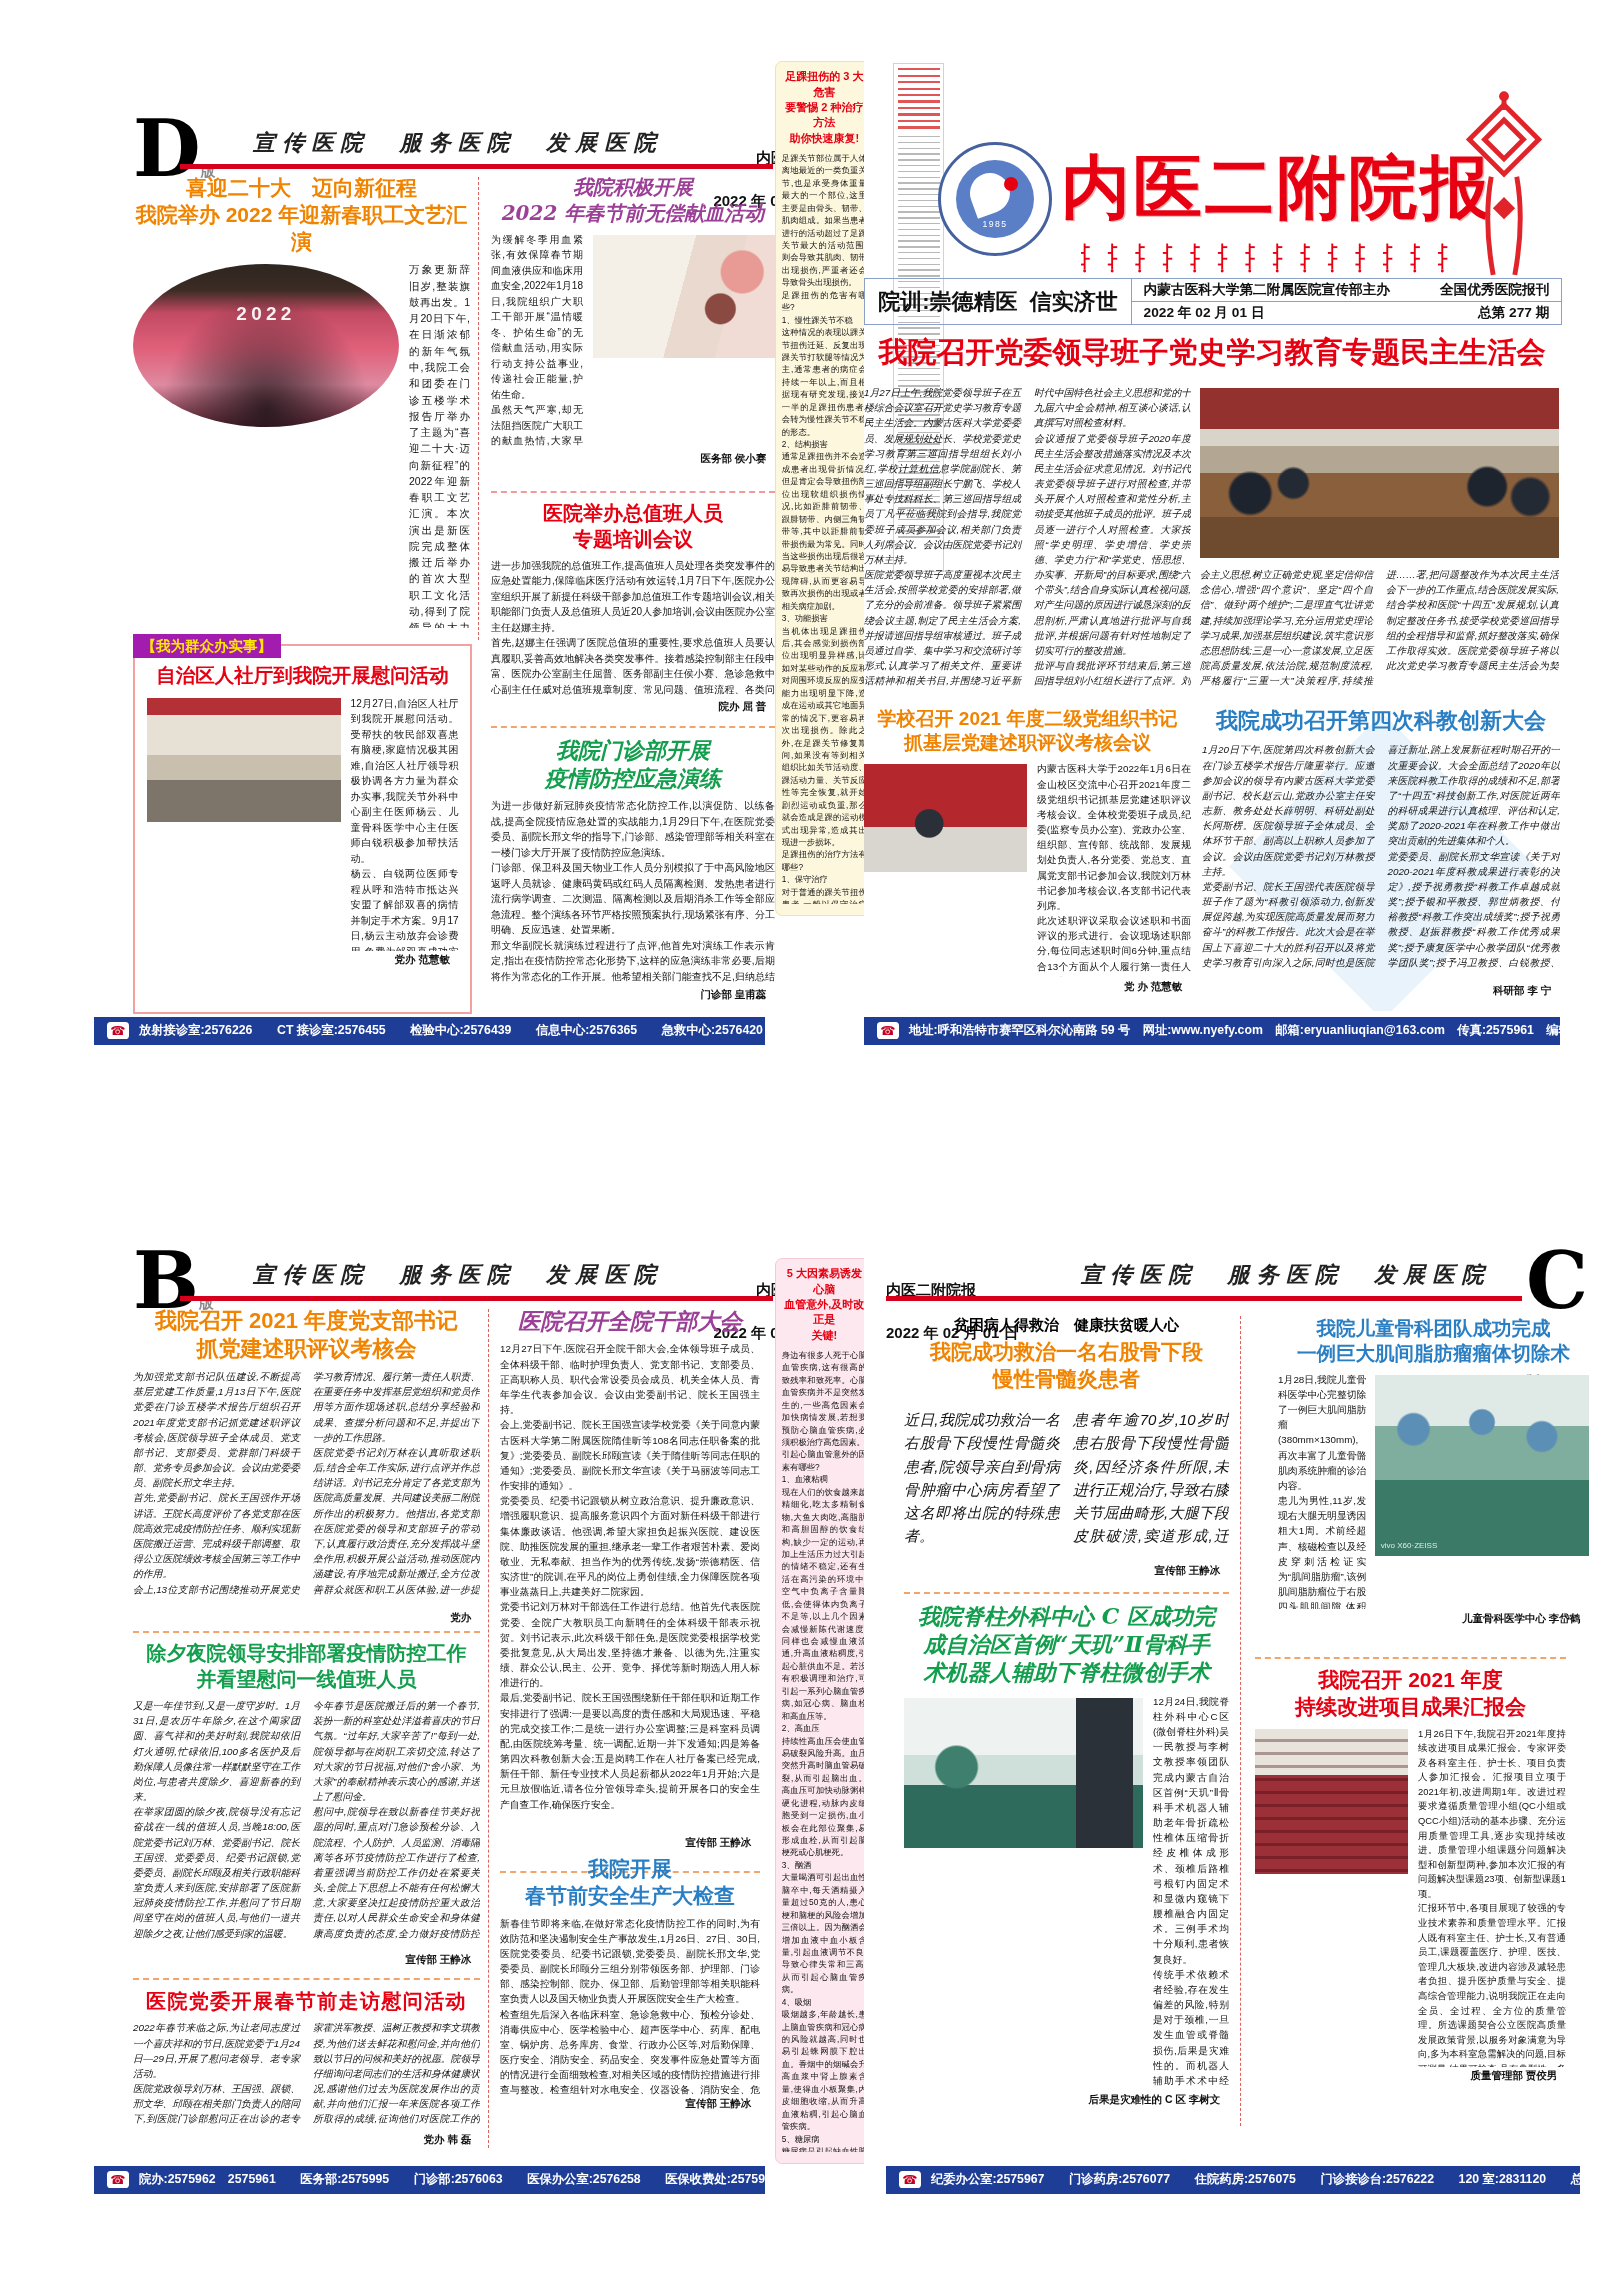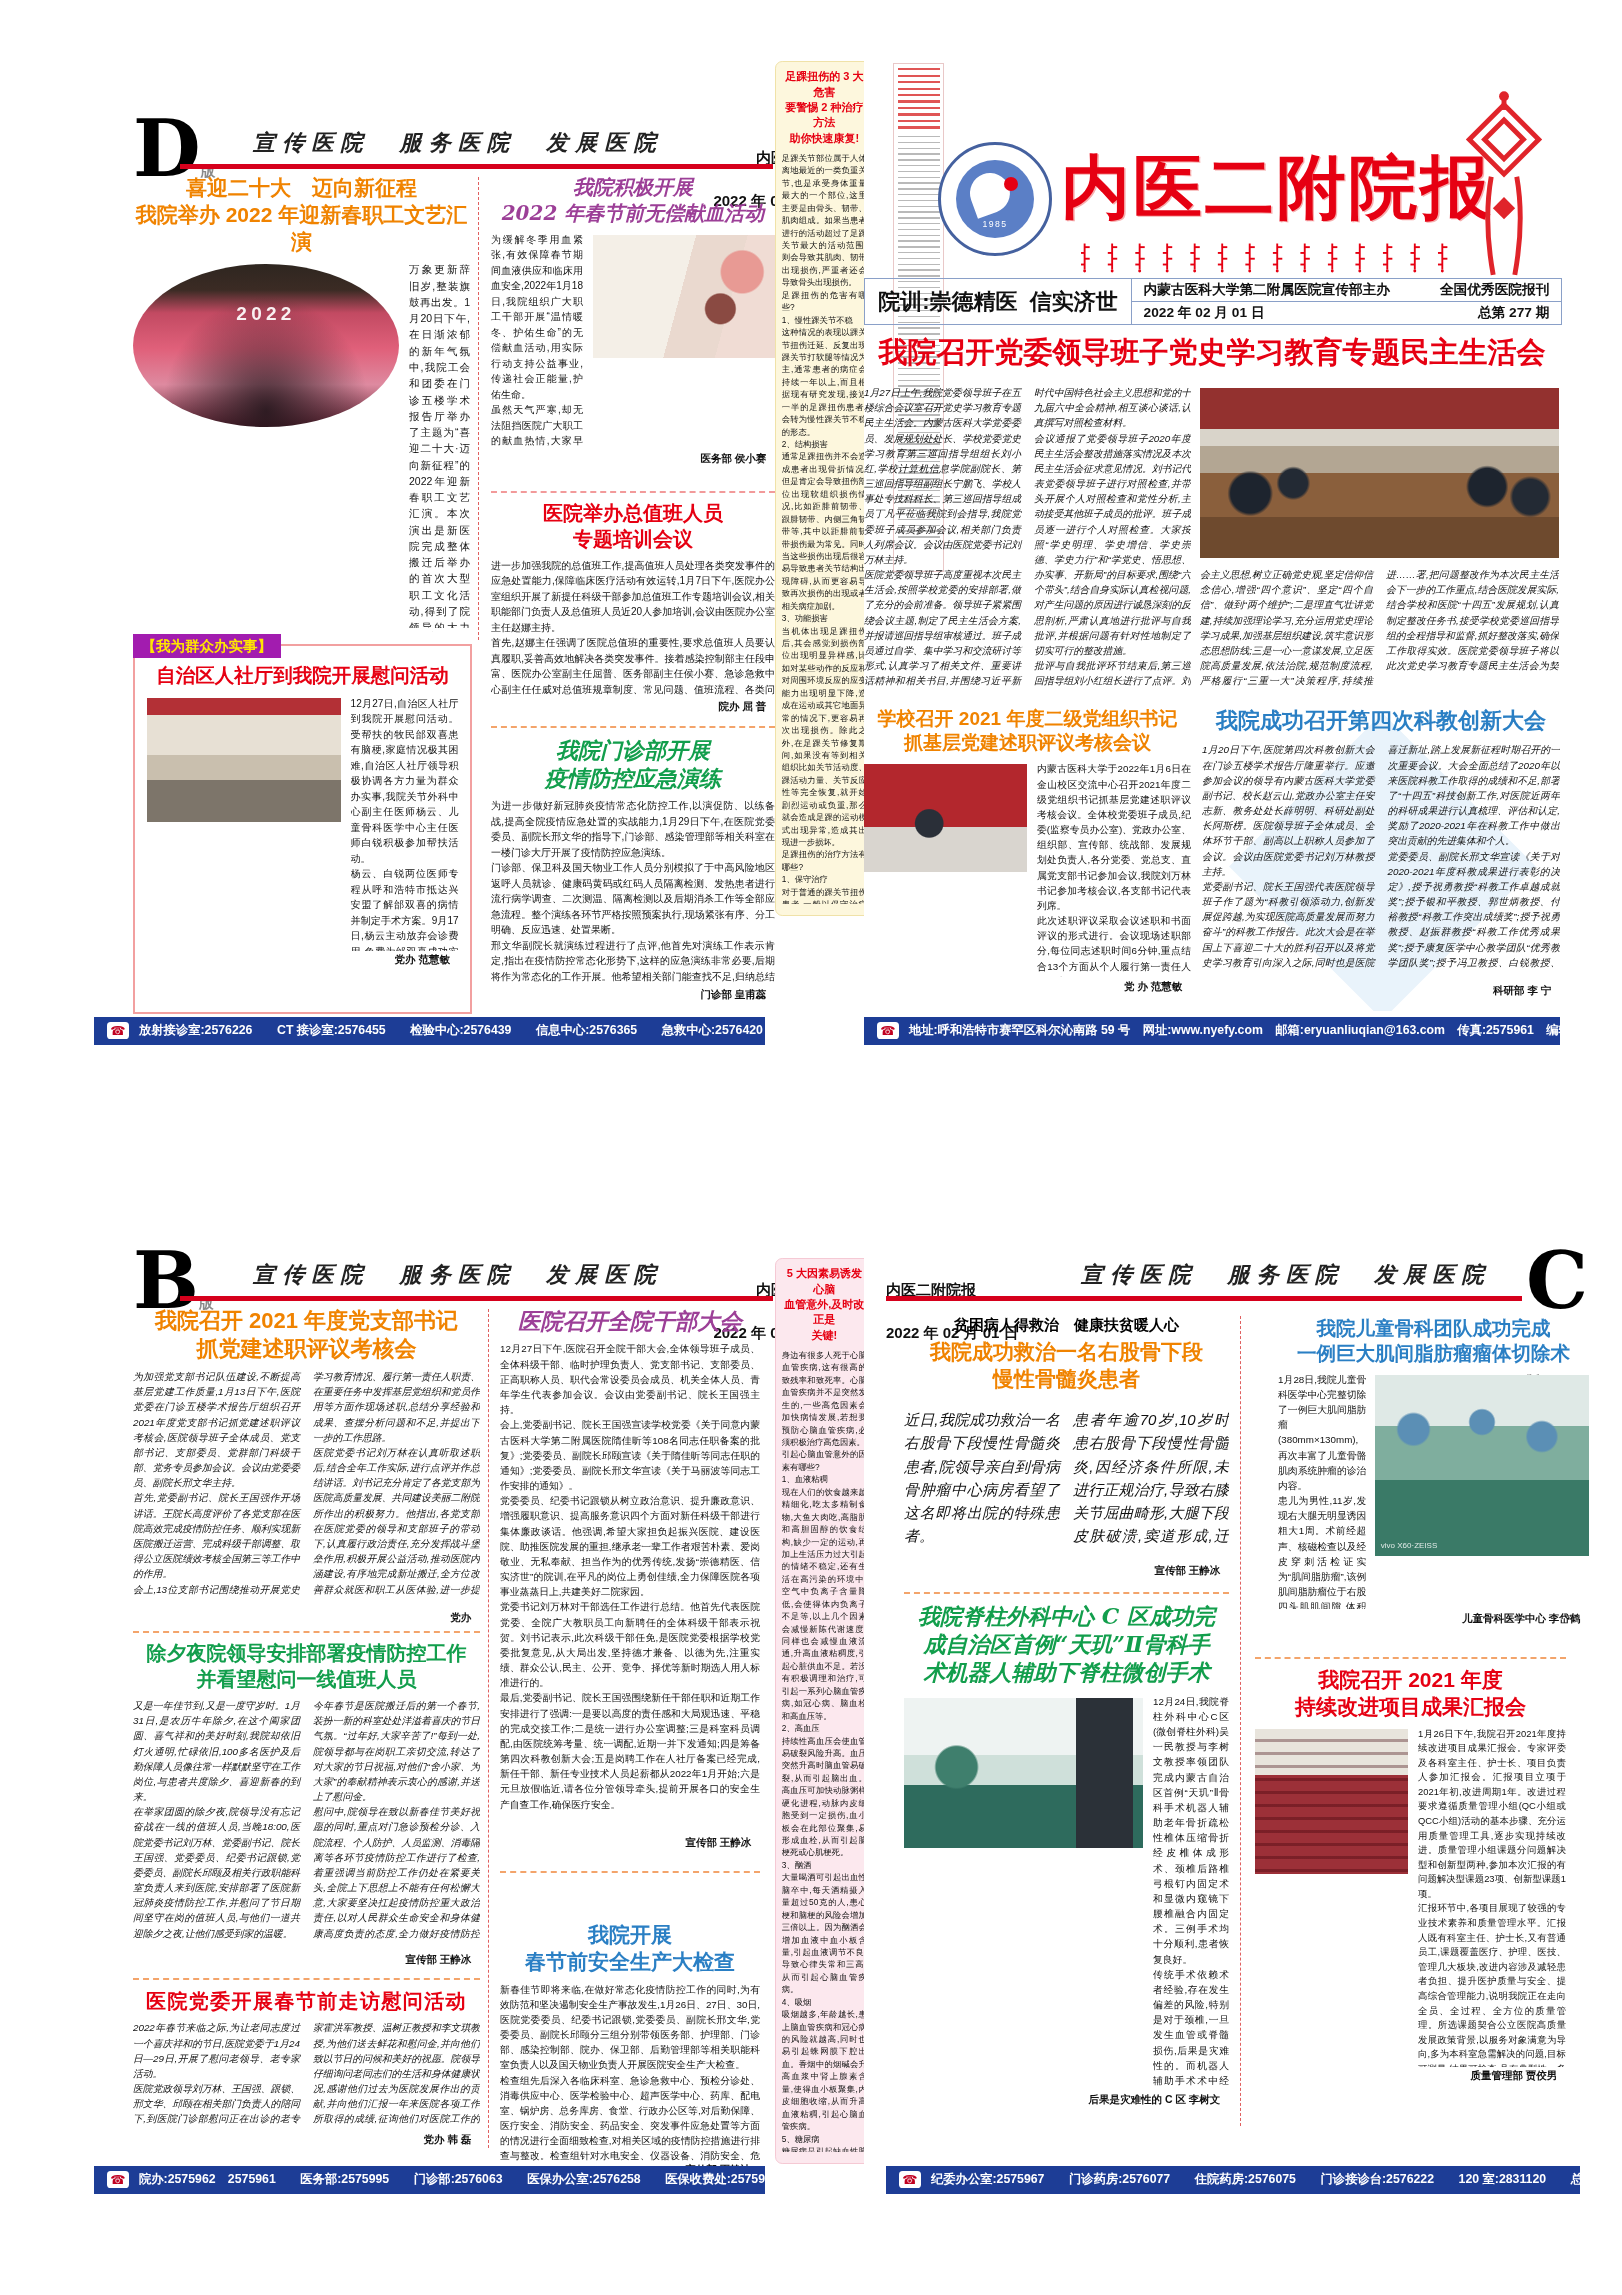--- a/index.html
+++ b/index.html
@@ -392,21 +392,21 @@
     <div class="btxt" style="height:492px;margin-top:5.8px;font-size:9.8px;">12月27日下午,医院召开全院干部大会,全体领导班子成员、全体科级干部、临时护理负责人、党支部书记、支部委员、正高职称人员、职代会常设委员会成员、机关全体人员、青年学生代表参加会议。会议由党委副书记、院长王国强主持。
 会上,党委副书记、院长王国强宣读学校党委《关于同意内蒙古医科大学第二附属医院隋佳昕等108名同志任职备案的批复》;党委委员、副院长邱颐宣读《关于隋佳昕等同志任职的通知》;党委委员、副院长邢文华宣读《关于马丽波等同志工作安排的通知》。
 党委委员、纪委书记跟锁从树立政治意识、提升廉政意识、增强履职意识、提高服务意识四个方面对新任科级干部进行集体廉政谈话。他强调,希望大家担负起振兴医院、建设医院、助推医院发展的重担,继承老一辈工作者艰苦朴素、爱岗敬业、无私奉献、担当作为的优秀传统,发扬“崇德精医、信实济世”的院训,在平凡的岗位上勇创佳绩,全力保障医院各项事业蒸蒸日上,共建美好二院家园。
 党委书记刘万林对干部选任工作进行总结。他首先代表医院党委、全院广大教职员工向新聘任的全体科级干部表示祝贺。刘书记表示,此次科级干部任免,是医院党委根据学校党委批复意见,从大局出发,坚持德才兼备、以德为先,注重实绩、群众公认,民主、公开、竞争、择优等新时期选人用人标准进行的。
 最后,党委副书记、院长王国强围绕新任干部任职和近期工作安排进行了强调:一是要以高度的责任感和大局观迅速、平稳的完成交接工作;二是统一进行办公室调整;三是科室科员调配,由医院统筹考量、统一调配,近期一并下发通知;四是筹备第四次科教创新大会;五是岗聘工作在人社厅备案已经完成,新任干部、新任专业技术人员起薪都从2022年1月开始;六是元旦放假临近,请各位分管领导牵头,提前开展各口的安全生产自查工作,确保医疗安全。</div>
     <div class="sig">宣传部  王静冰</div>
   </div>
 
   <div class="hdash" style="left:428px;top:678px;width:260px;"></div>
 
-  <div class="art" style="left:428px;top:729px;width:260px;height:268px;">
+  <div class="art" style="left:428px;top:663px;width:260px;height:268px;">
     <div class="htitle h-blue" style="position:static;font-size:21px;">我院开展
 春节前安全生产大检查</div>
     <div class="btxt" style="height:179px;margin-top:5.8px;font-size:9.8px;">新春佳节即将来临,在做好常态化疫情防控工作的同时,为有效防范和坚决遏制安全生产事故发生,1月26日、27日、30日,医院党委委员、纪委书记跟锁,党委委员、副院长邢文华,党委委员、副院长邱颐分三组分别带领医务部、护理部、门诊部、感染控制部、院办、保卫部、后勤管理部等相关职能科室负责人以及国天物业负责人开展医院安全生产大检查。
 检查组先后深入各临床科室、急诊急救中心、预检分诊处、消毒供应中心、医学检验中心、超声医学中心、药库、配电室、锅炉房、总务库房、食堂、行政办公区等,对后勤保障、医疗安全、消防安全、药品安全、突发事件应急处置等方面的情况进行全面细致检查,对相关区域的疫情防控措施进行排查与整改。检查组针对水电安全、仪器设备、消防安全、危化品存储管理、视频监控系统运行情况等进行现场检查和督导。对检查过程中发现的隐患和问题列出整改任务清单,要求相关科室限时整改。
 院领导强调,安全生产和疫情防控是医院各项工作开展的关键所在,要严格落实各项医疗安全制度,坚决杜绝各类安全生产事故的发生,要加强节日期间应急值守,强化对重点部位、重要环节的安全意识,落实好人力、物资、技术等应急储备,全力保障春节假期安全,确保医院各项工作井然有序。
 此次安全生产大检查,对全院疫情防控和医疗质量安全以及消防安全进行了全面摸排,及时协调、解决和疏通了各环节存在的问题,有效防范了各类安全隐患的发生,为春节期间医院各项工作正常开展提供了有力保障。</div>
     <div class="sig">宣传部  王静冰</div>
   </div>
 
   <div class="side side-b" style="left:703px;top:65px;width:85px;height:890px;">

